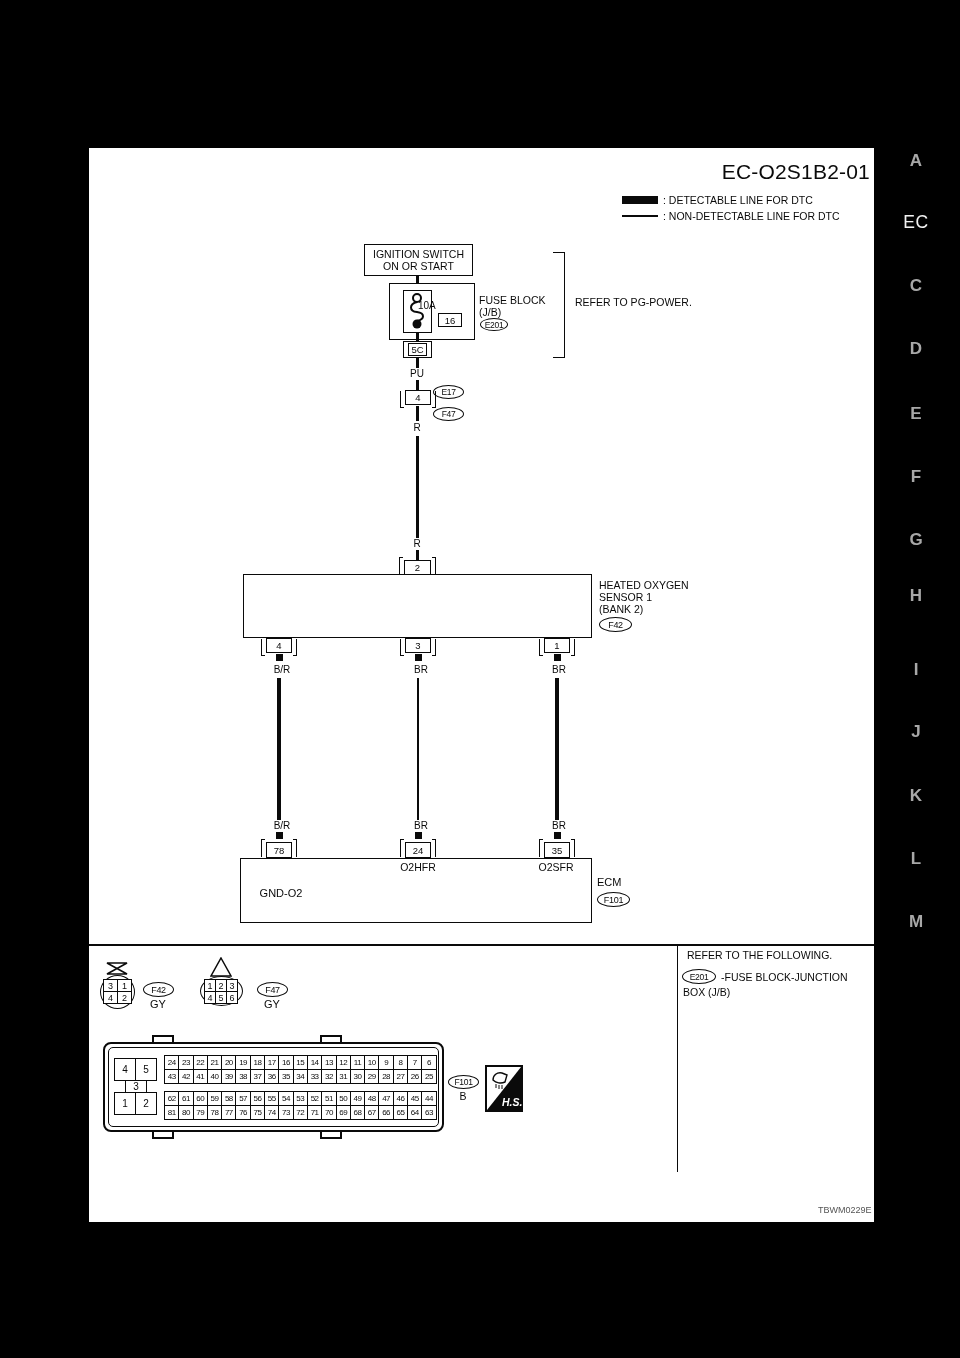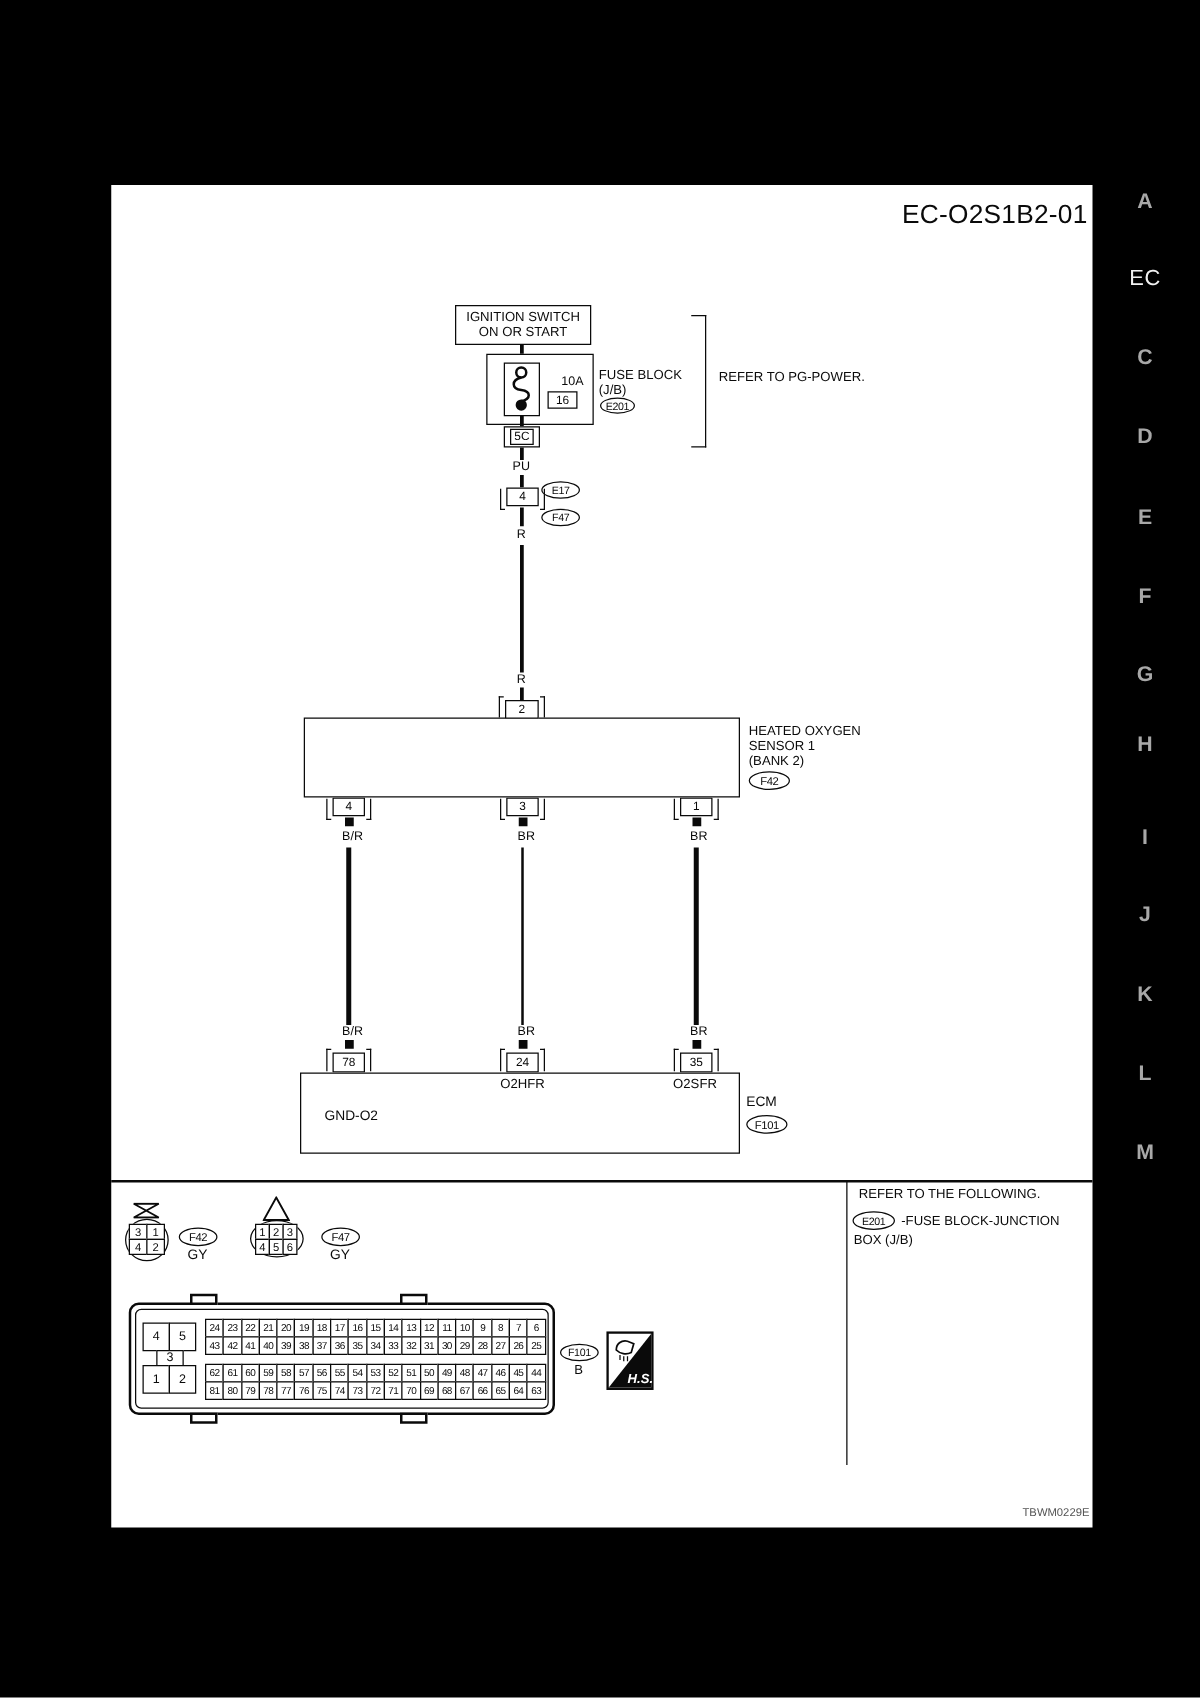--- a/index.html
+++ b/index.html
@@ -57,36 +57,46 @@
   .doc-code{position:absolute;left:729px;top:1057px;font-size:9px;color:#555;}
 </style>
 </head>
 <body>
 
 <div class="screen">
 
   <div class="page">
 
     <div class="title">EC-O2S1B2-01</div>
+    <div class="legend">
+      <div class="legend-row">
+        <span class="sw thick"></span>
+        <span class="legend-text">: DETECTABLE LINE FOR DTC</span>
+      </div>
+      <div class="legend-row">
+        <span class="sw thin"></span>
+        <span class="legend-text">: NON-DETECTABLE LINE FOR DTC</span>
+      </div>
+    </div>
 
     <div class="box" style="left:275px;top:96px;width:109px;height:32px;display:flex;flex-direction:column;align-items:center;justify-content:center;font-size:10.5px;line-height:12px;">
       <div>IGNITION SWITCH</div>
       <div>ON OR START</div>
     </div>
     <div class="wire" style="left:326.5px;top:128px;width:3.5px;height:8px;"></div>
 
     <div class="box" style="left:300px;top:135px;width:86px;height:57px;"></div>
     <div class="box" style="left:314px;top:142px;width:29px;height:43px;">
       <svg width="26" height="40" viewBox="0 0 26 40">
         <circle cx="13" cy="7" r="4" fill="#fff" stroke="#0a0a0a" stroke-width="2"></circle>
         <path d="M13 11 C 5 13, 5 20, 13 21 C 21 22, 21 28, 13 30" fill="none" stroke="#0a0a0a" stroke-width="2"></path>
         <circle cx="13" cy="33" r="4.5" fill="#0a0a0a"></circle>
       </svg>
     </div>
-    <div class="t" style="left:360px;top:152px;font-size:10px;">10A</div>
+    <div class="t" style="left:329px;top:152px;font-size:10px;">10A</div>
     <div class="box" style="left:349px;top:165px;width:24px;height:14px;display:flex;align-items:center;justify-content:center;font-size:9.5px;border-width:1.2px;">16</div>
     <div class="t" style="left:390px;top:146px;">FUSE BLOCK</div>
     <div class="t" style="left:390px;top:158px;">(J/B)</div>
     <div class="tag" style="left:391px;top:170px;width:28px;height:13px;">E201</div>
     <div class="wire" style="left:326.5px;top:184px;width:3.5px;height:10px;"></div>
     <div class="dbl-outer" style="left:314px;top:193px;width:29px;height:17px;">
       <span class="dbl-inner">5C</span>
     </div>
     <div class="rbracket"></div>
     <div class="t" style="left:486px;top:148px;">REFER TO PG-POWER.</div>

